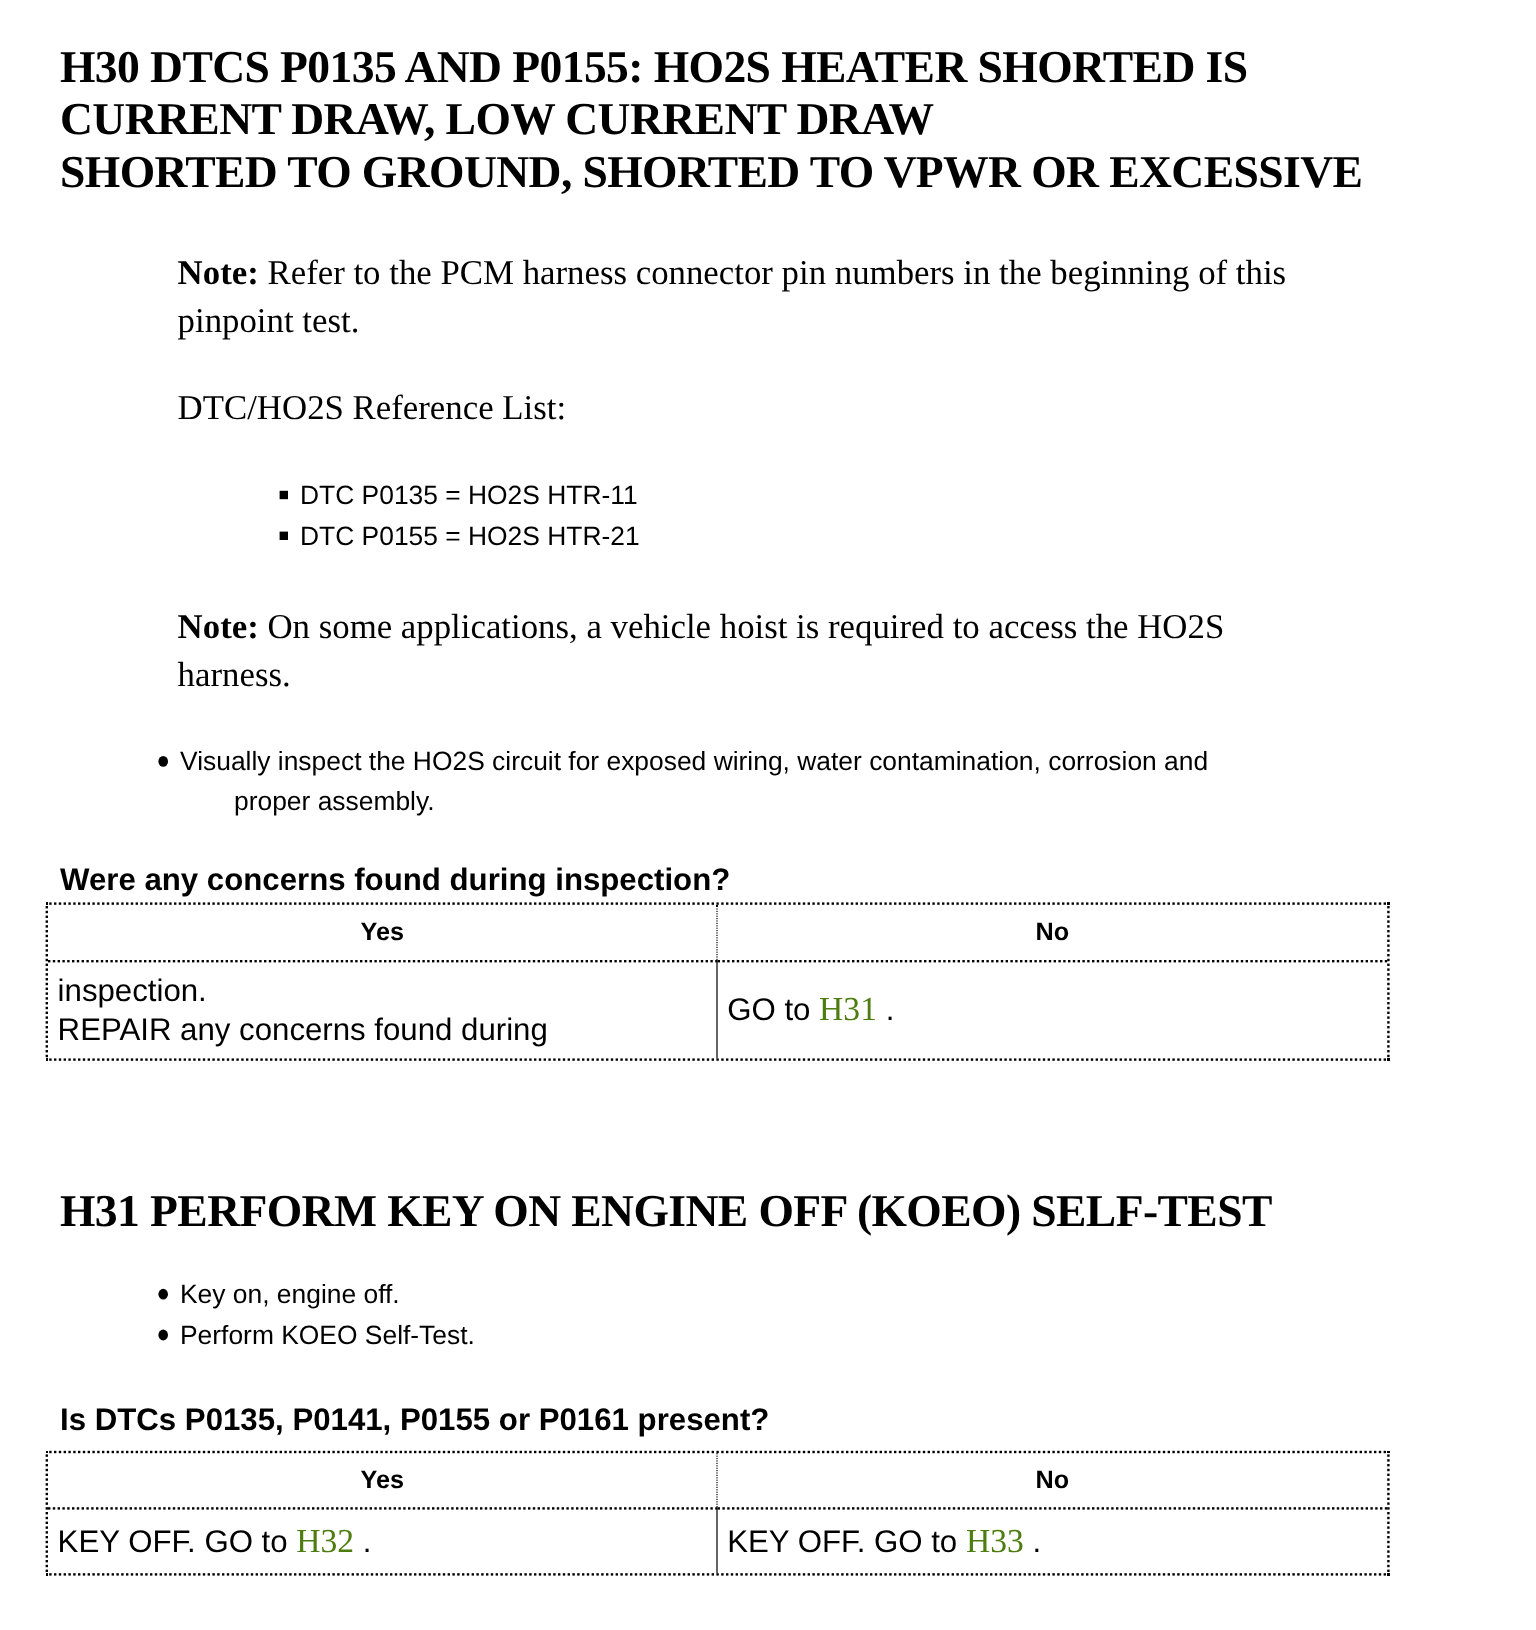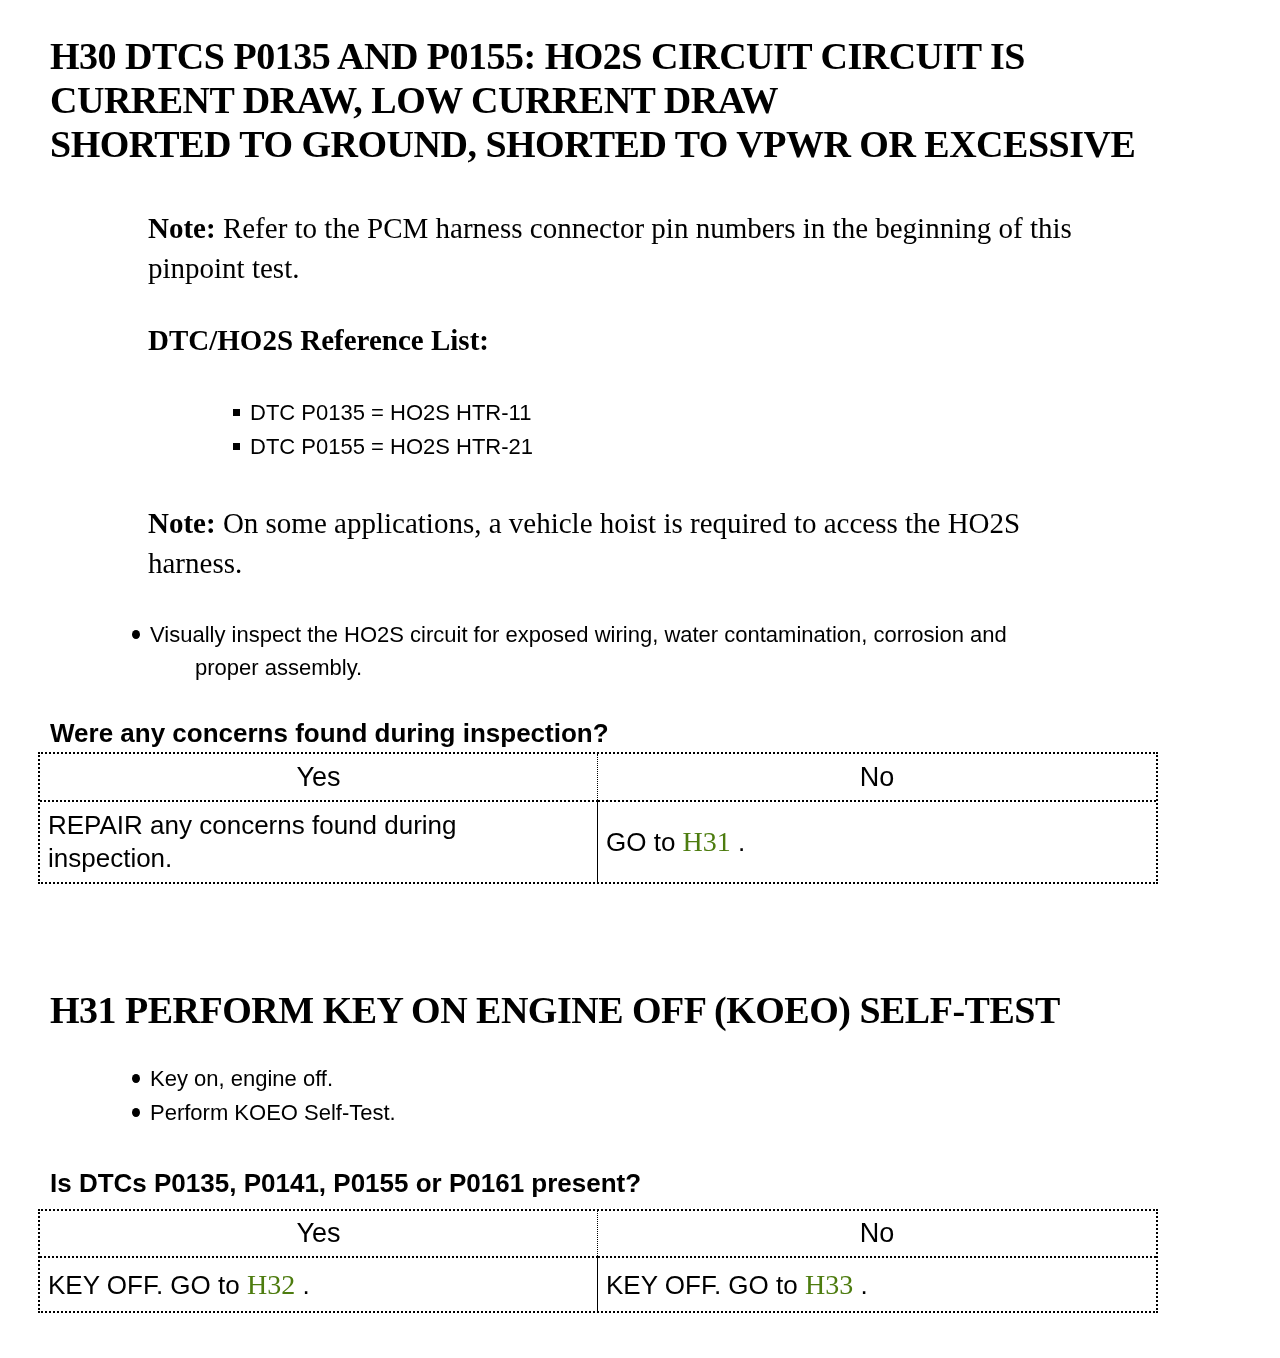--- a/index.html
+++ b/index.html
@@ -1,21 +1,21 @@
 <!DOCTYPE html>
 <html><head>
 <meta charset="utf-8">
 <style>
   html,body { margin:0; padding:0; background:#ffffff; }
   #page {
     position:relative; width:1280px; height:1358px;
     background:#ffffff; color:#000000; overflow:hidden;
     font-family:"Liberation Sans","DejaVu Sans",sans-serif;
   }
-  .serif { font-family:"Liberation Serif","DejaVu Serif",serif;font-weight:bold; }
+  .serif { font-family:"Liberation Serif","DejaVu Serif",serif; }
   .abs { position:absolute; }
   .nowrap { white-space:nowrap; }
   .block { display:block; }
 
   
   .doc-heading {
     font-family:"Liberation Serif","DejaVu Serif",serif;
     font-weight:bold; font-size:38px; line-height:44px; letter-spacing:-0.5px;
   }
   #h30-title { left:50px; top:34px; width:1190px; }
@@ -56,21 +56,21 @@
 
   
   .qtable {
     display:grid; grid-template-columns:1fr 1fr;
     border:2px dotted #000; background:#fff; box-sizing:border-box;
   }
   #table1 { left:38px; top:752px; width:1120px; grid-template-rows:48px 80px; }
   #table2 { left:38px; top:1209px; width:1120px; grid-template-rows:47px 53px; }
   .qtable .th {
     display:flex; align-items:center; justify-content:center;
-    font-size:27px; font-weight:normal; box-sizing:border-box;
+    font-size:21px; font-weight:bold; box-sizing:border-box;
     border-bottom:2px dotted #000;
     text-align:right;
   }
   .qtable .td {
     display:flex; align-items:center; padding:0 8px;
     font-size:26px; box-sizing:border-box;
   }
   .qtable .col1 { border-right:1px solid #000; }
   .qtable .th.col1 { border-right:1px dotted #000; }
   .ref-link {
@@ -78,21 +78,21 @@
     font-size:28px; color:#4d7c0f; text-decoration:none; cursor:pointer;
   }
   #t1-yes-text { max-width:520px; line-height:33px; }
 </style>
 </head>
 <body>
 
 <div id="page">
 
   <div class="abs doc-heading" id="h30-title">
-    <div class="nowrap">H30 DTCS P0135 AND P0155: HO2S CIRCUIT CIRCUIT IS</div>
+    <div class="nowrap">H30 DTCS P0135 AND P0155: HO2S HEATER SHORTED IS</div>
     <div class="nowrap">CURRENT DRAW, LOW CURRENT DRAW</div>
     <div class="nowrap">SHORTED TO GROUND, SHORTED TO VPWR OR EXCESSIVE</div>
   </div>
 
   <p class="abs note-para" id="note1">
     <span class="note-label">Note:</span>
     <span class="nowrap">Refer to the PCM harness connector pin numbers in the beginning of this</span>
     <span class="block">pinpoint test.</span>
   </p>
 
@@ -118,22 +118,22 @@
     <span class="wrap2">proper assembly.</span>
   </div>
 
   <div class="abs question" id="q1">Were any concerns found during inspection?</div>
 
   <div class="abs qtable" id="table1">
     <div class="th col1">Yes</div>
     <div class="th">No</div>
     <div class="td col1">
       <div id="t1-yes-text">
+        <span class="block">inspection.</span>
         <span class="block">REPAIR any concerns found during</span>
-        <span class="block">inspection.</span>
       </div>
     </div>
     <div class="td">
       <div>
         <span>GO to </span><span class="ref-link">H31</span><span> .</span>
       </div>
     </div>
   </div>
 
   <div class="abs doc-heading nowrap" id="h31-title">H31 PERFORM KEY ON ENGINE OFF (KOEO) SELF-TEST</div>

